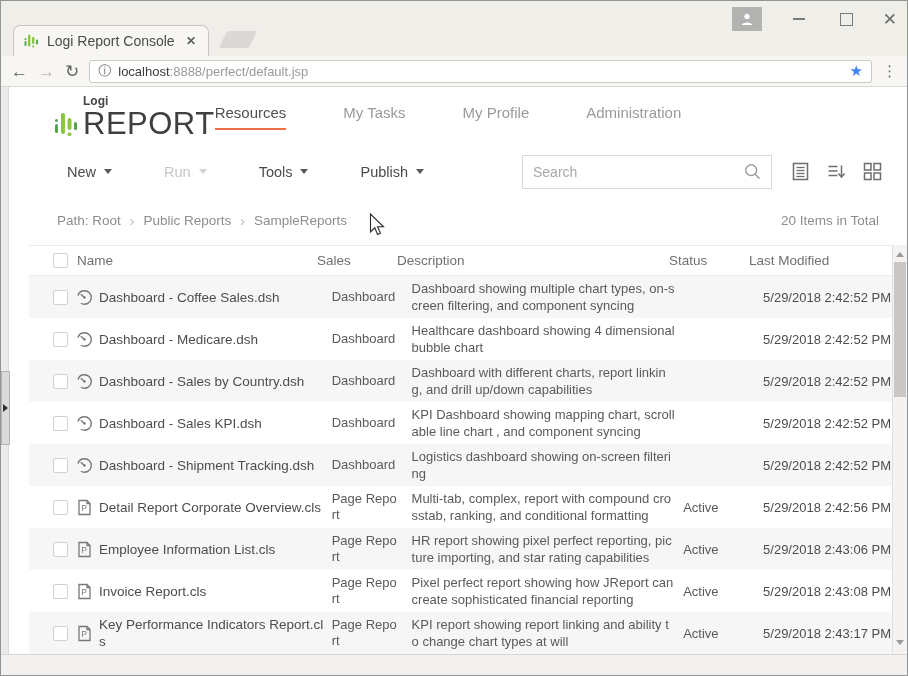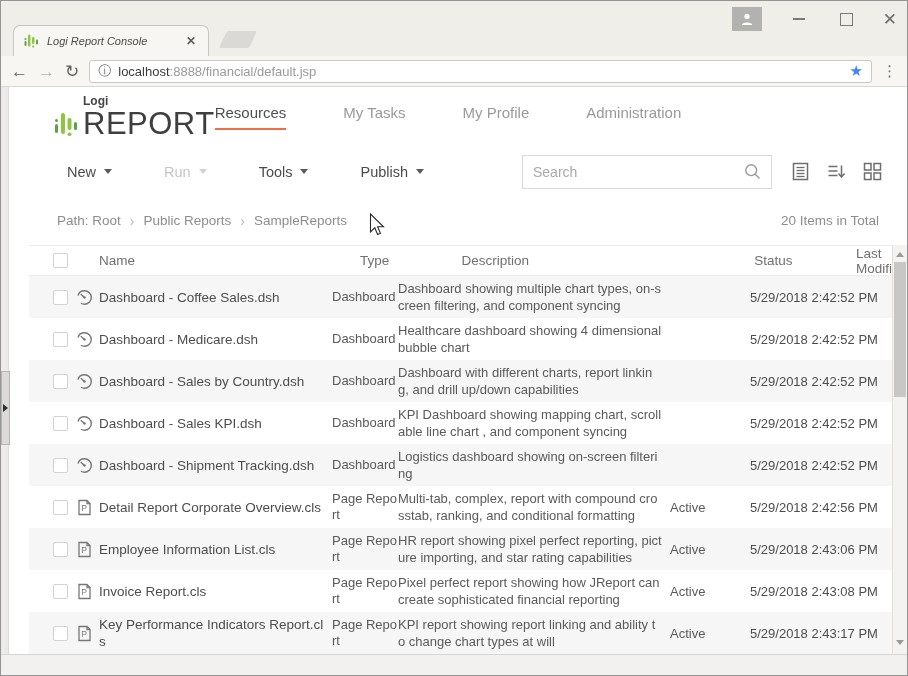--- a/index.html
+++ b/index.html
@@ -9,21 +9,21 @@
 
   
   .chrome-top { height: 55px; background: #f0eee9; position: relative; flex: 0 0 auto; }
   .win-controls { position: absolute; top: 6px; right: 10px; display: flex; align-items: center; gap: 26px; }
   .profile-btn { width: 30px; height: 24px; background: #b2b2b0; display: flex; align-items: center; justify-content: center; }
   .minimize-g { border-bottom: 2px solid #7a7a7a; width: 12px; height: 1px; margin: 0 5px; }
   .maximize-g { border: 1.5px solid #7a7a7a; width: 13px; height: 13px; margin: 0 4px; }
   .close-g { font-size: 17px; color: #6e6e6e; line-height: 13px; }
 
   .tab { position: absolute; left: 12px; bottom: 0; width: 196px; height: 31px; background: #f8f6f2; border: 1px solid #c7c5c1; border-bottom: none; border-radius: 7px 7px 0 0; display: flex; align-items: center; padding: 0 8px 0 10px; }
-  .tab-title { font-size: 11px; color: #4b4b4b; flex: 1; white-space: nowrap; overflow: hidden; font-style: italic; }
+  .tab-title { font-size: 14px; color: #4b4b4b; flex: 1; white-space: nowrap; overflow: hidden; }
   .tab-close { color: #5f5f5f; font-size: 12px; font-weight: bold; padding: 2px 4px; }
   .newtab-stub { position: absolute; left: 222px; bottom: 8px; width: 30px; height: 17px; background: #dbd9d5; border-radius: 2px; transform: skewX(-25deg); }
 
   .addr-row { height: 31px; background: #f8f6f2; border-bottom: 1px solid #dad8d4; display: flex; align-items: center; padding: 0 10px; gap: 10px; flex: 0 0 auto; }
   .nav-glyph { font-size: 17px; color: #5f5f5f; line-height: 1; }
   .nav-glyph.disabled { color: #b9b7b3; }
   .omnibox { flex: 1; height: 23px; background: #fff; border: 1px solid #cbc9c5; border-radius: 3px; display: flex; align-items: center; padding: 0 8px; gap: 7px; }
   .info-icon { color: #6e6e6e; font-size: 13px; }
   .url { font-size: 13px; color: #9a9a9a; flex: 1; white-space: nowrap; overflow: hidden; }
   .url .host { color: #3c3c3c; }
@@ -53,34 +53,34 @@
   .search-input::placeholder { color: #a9a9a9; }
   .view-icons { display: flex; align-items: center; gap: 17px; margin-left: 19px; }
   .vicon { width: 19px; height: 19px; cursor: pointer; }
 
   .breadcrumb-row { height: 49px; display: flex; align-items: center; padding: 0 28px; font-size: 13.5px; color: #8d8d8d; }
   .crumb { color: #8d8d8d; cursor: pointer; }
   .crumb-sep { color: #b8b8b8; margin: 0 9px; font-size: 14px; }
   .items-total { margin-left: auto; color: #8d8d8d; }
 
   
-  .thead { height: 31px; display: flex; align-items: center; padding-left: 24px; border-top: 1px solid #ececec; border-bottom: 1px solid #ececec; font-size: 13.5px; color: #707070; gap: 22px; }
+  .thead { height: 31px; display: flex; align-items: center; padding-left: 24px; border-top: 1px solid #ececec; border-bottom: 1px solid #ececec; font-size: 13.5px; color: #707070; }
   .cb { width: 15px; height: 15px; border: 1px solid #d2d2d2; border-radius: 2px; background: #fff; flex: 0 0 auto; }
   .thead .h-name { width: 240px; margin-left: 9px; }
   .h-type { width: 66px; margin-right: 14px; }
   .h-desc { width: 264px; margin-right: 8px; }
   .h-status { width: 72px; margin-right: 8px; }
   .h-mod { flex: 1; }
 
   .tbody { height: 380px; overflow: hidden; }
   .trow { display: flex; align-items: center; padding: 4px 16px 4px 24px; min-height: 40px; background: #fff; }
   .trow.alt { background: #f6f6f6; }
   .ricon { width: 17px; height: 17px; margin: 0 6px 0 8px; flex: 0 0 auto; }
   .c-name { width: 225px; margin-right: 8px; font-size: 13.5px; color: #4d4d4d; line-height: 17px; word-break: break-all; cursor: pointer; }
-  .c-type { width: 66px; font-size: 13px; color: #5a5a5a; line-height: 16px; word-break: break-all; }
+  .c-type { width: 66px; margin-right: 14px; font-size: 13px; color: #5a5a5a; line-height: 16px; word-break: break-all; }
   .c-desc { width: 264px; margin-right: 8px; font-size: 13px; color: #5a5a5a; line-height: 17px; word-break: break-all; }
   .c-status { width: 72px; margin-right: 8px; font-size: 13px; color: #5a5a5a; }
   .c-mod { flex: 1; font-size: 13px; color: #4d4d4d; white-space: nowrap; }
 
   
   .scrollbar { position: absolute; top: 158px; right: 0; bottom: 0; width: 15px; background: #f4f3f2; border-left: 1px solid #e2e1e0; }
   .sb-arrow { position: absolute; left: 0; width: 14px; height: 15px; display: flex; align-items: center; justify-content: center; }
   .sb-up { top: 2px; } .sb-down { bottom: 4px; }
   .tri-up { width: 0; height: 0; border-left: 4px solid transparent; border-right: 4px solid transparent; border-bottom: 5px solid #9b9a99; }
   .tri-down { width: 0; height: 0; border-left: 4px solid transparent; border-right: 4px solid transparent; border-top: 5px solid #9b9a99; }
@@ -126,21 +126,21 @@
     </div>
     <div class="newtab-stub"></div>
   </div>
 
   <div class="addr-row">
     <span class="nav-glyph">←</span>
     <span class="nav-glyph disabled">→</span>
     <span class="nav-glyph">↻</span>
     <div class="omnibox">
       <span class="info-icon">ⓘ</span>
-      <span class="url"><span class="host">localhost</span><span>:8888/financial/default.jsp</span></span>
+      <span class="url"><span class="host">localhost</span><span>:8888/perfect/default.jsp</span></span>
       <span class="star-icon">★</span>
     </div>
     <span class="kebab-icon">⋮</span>
   </div>
 
   <div class="page">
 
     <div class="app-header">
       <div class="logo">
         <svg class="logo-bars" viewBox="0 0 26 28">
@@ -220,21 +220,21 @@
       <span class="crumb-sep">›</span>
       <span class="crumb">Public Reports</span>
       <span class="crumb-sep">›</span>
       <span class="crumb">SampleReports</span>
       <span class="items-total">20 Items in Total</span>
     </div>
 
     <div class="thead">
       <span class="cb"></span>
       <span class="h-name">Name</span>
-      <span class="h-type">Type</span>
+      <span class="h-type">Sales</span>
       <span class="h-desc">Description</span>
       <span class="h-status">Status</span>
       <span class="h-mod">Last Modified</span>
     </div>
 
     <div class="tbody">
         <div class="trow alt">
         <span class="cb"></span>
         <svg class="ricon" viewBox="0 0 17 17">
             <circle cx="8.5" cy="8.5" r="6.8" fill="none" stroke="#777" stroke-width="1.4" stroke-dasharray="34 8.7" stroke-dashoffset="9" transform="rotate(-90 8.5 8.5)"></circle>

